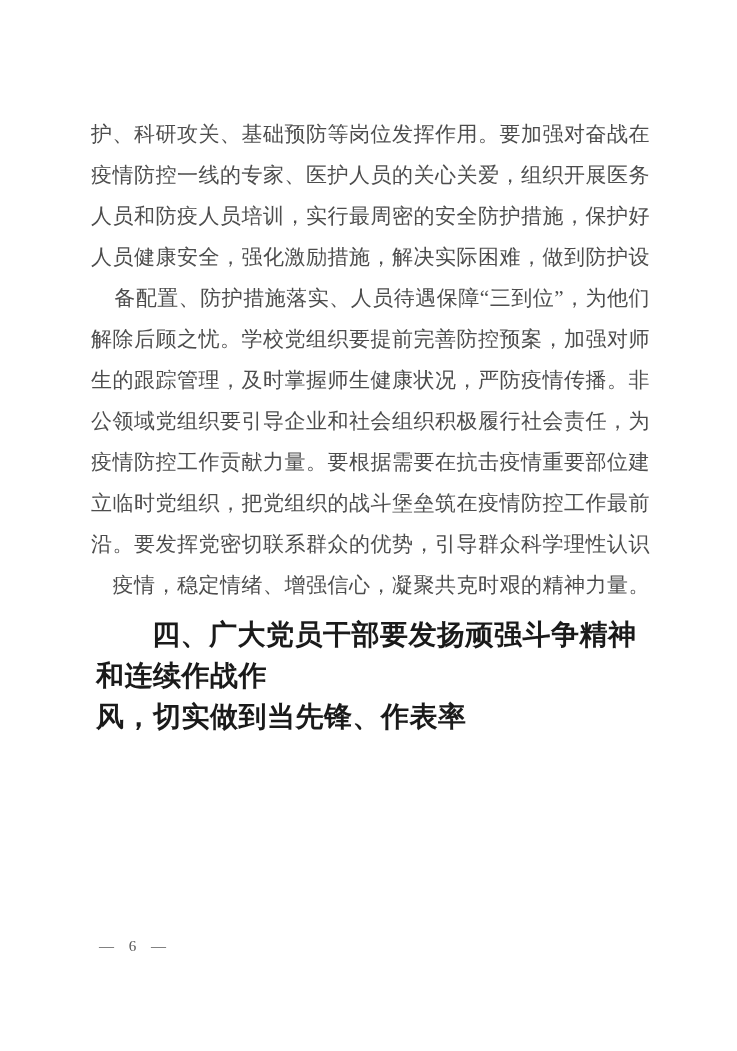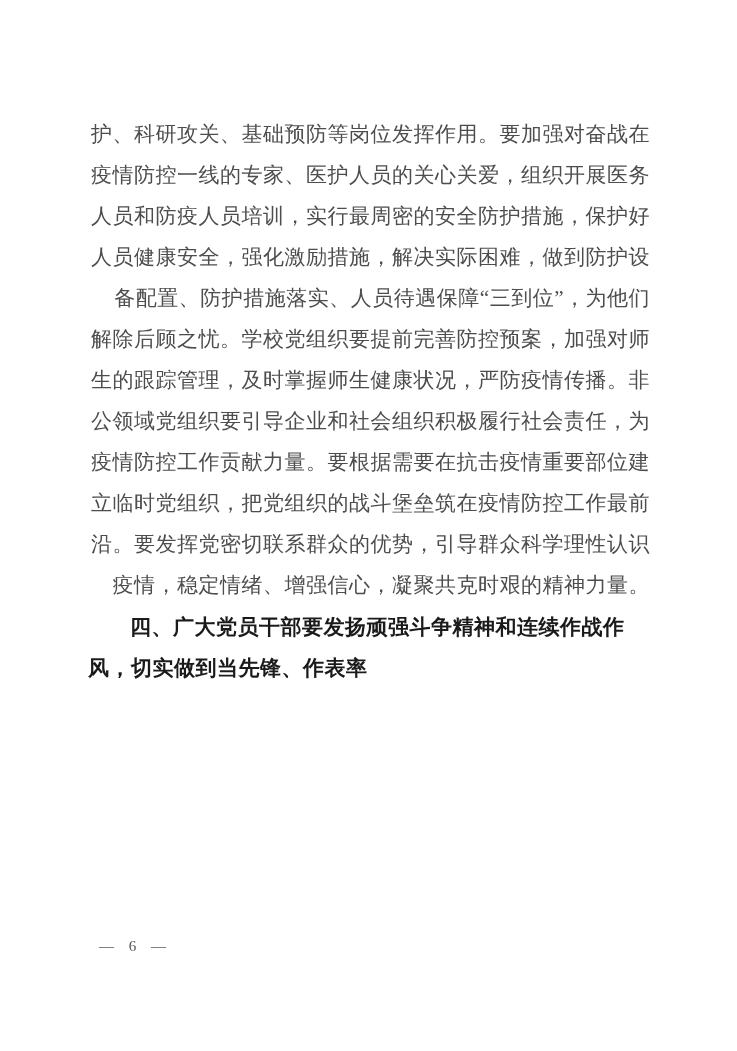--- a/index.html
+++ b/index.html
@@ -31,22 +31,22 @@
     line-height: 41px;
     color: #4d4d4d;
     white-space: pre-line;      
     letter-spacing: 0.5px;
     text-align: right;
   }
   .para.indent {
     text-indent: 2em;
   }
   .heading {
-    margin: 0;
-    font-size: 21px;
+    margin: 8px;
+    font-size: 28px;
     line-height: 41px;
     font-weight: 700;
     color: #1a1a1a;
     font-family: "Liberation Sans", "DejaVu Sans", sans-serif;
     white-space: pre-line;
     text-indent: 2em;
     letter-spacing: 0.5px;
     text-align: left;
   }
   .footer {

